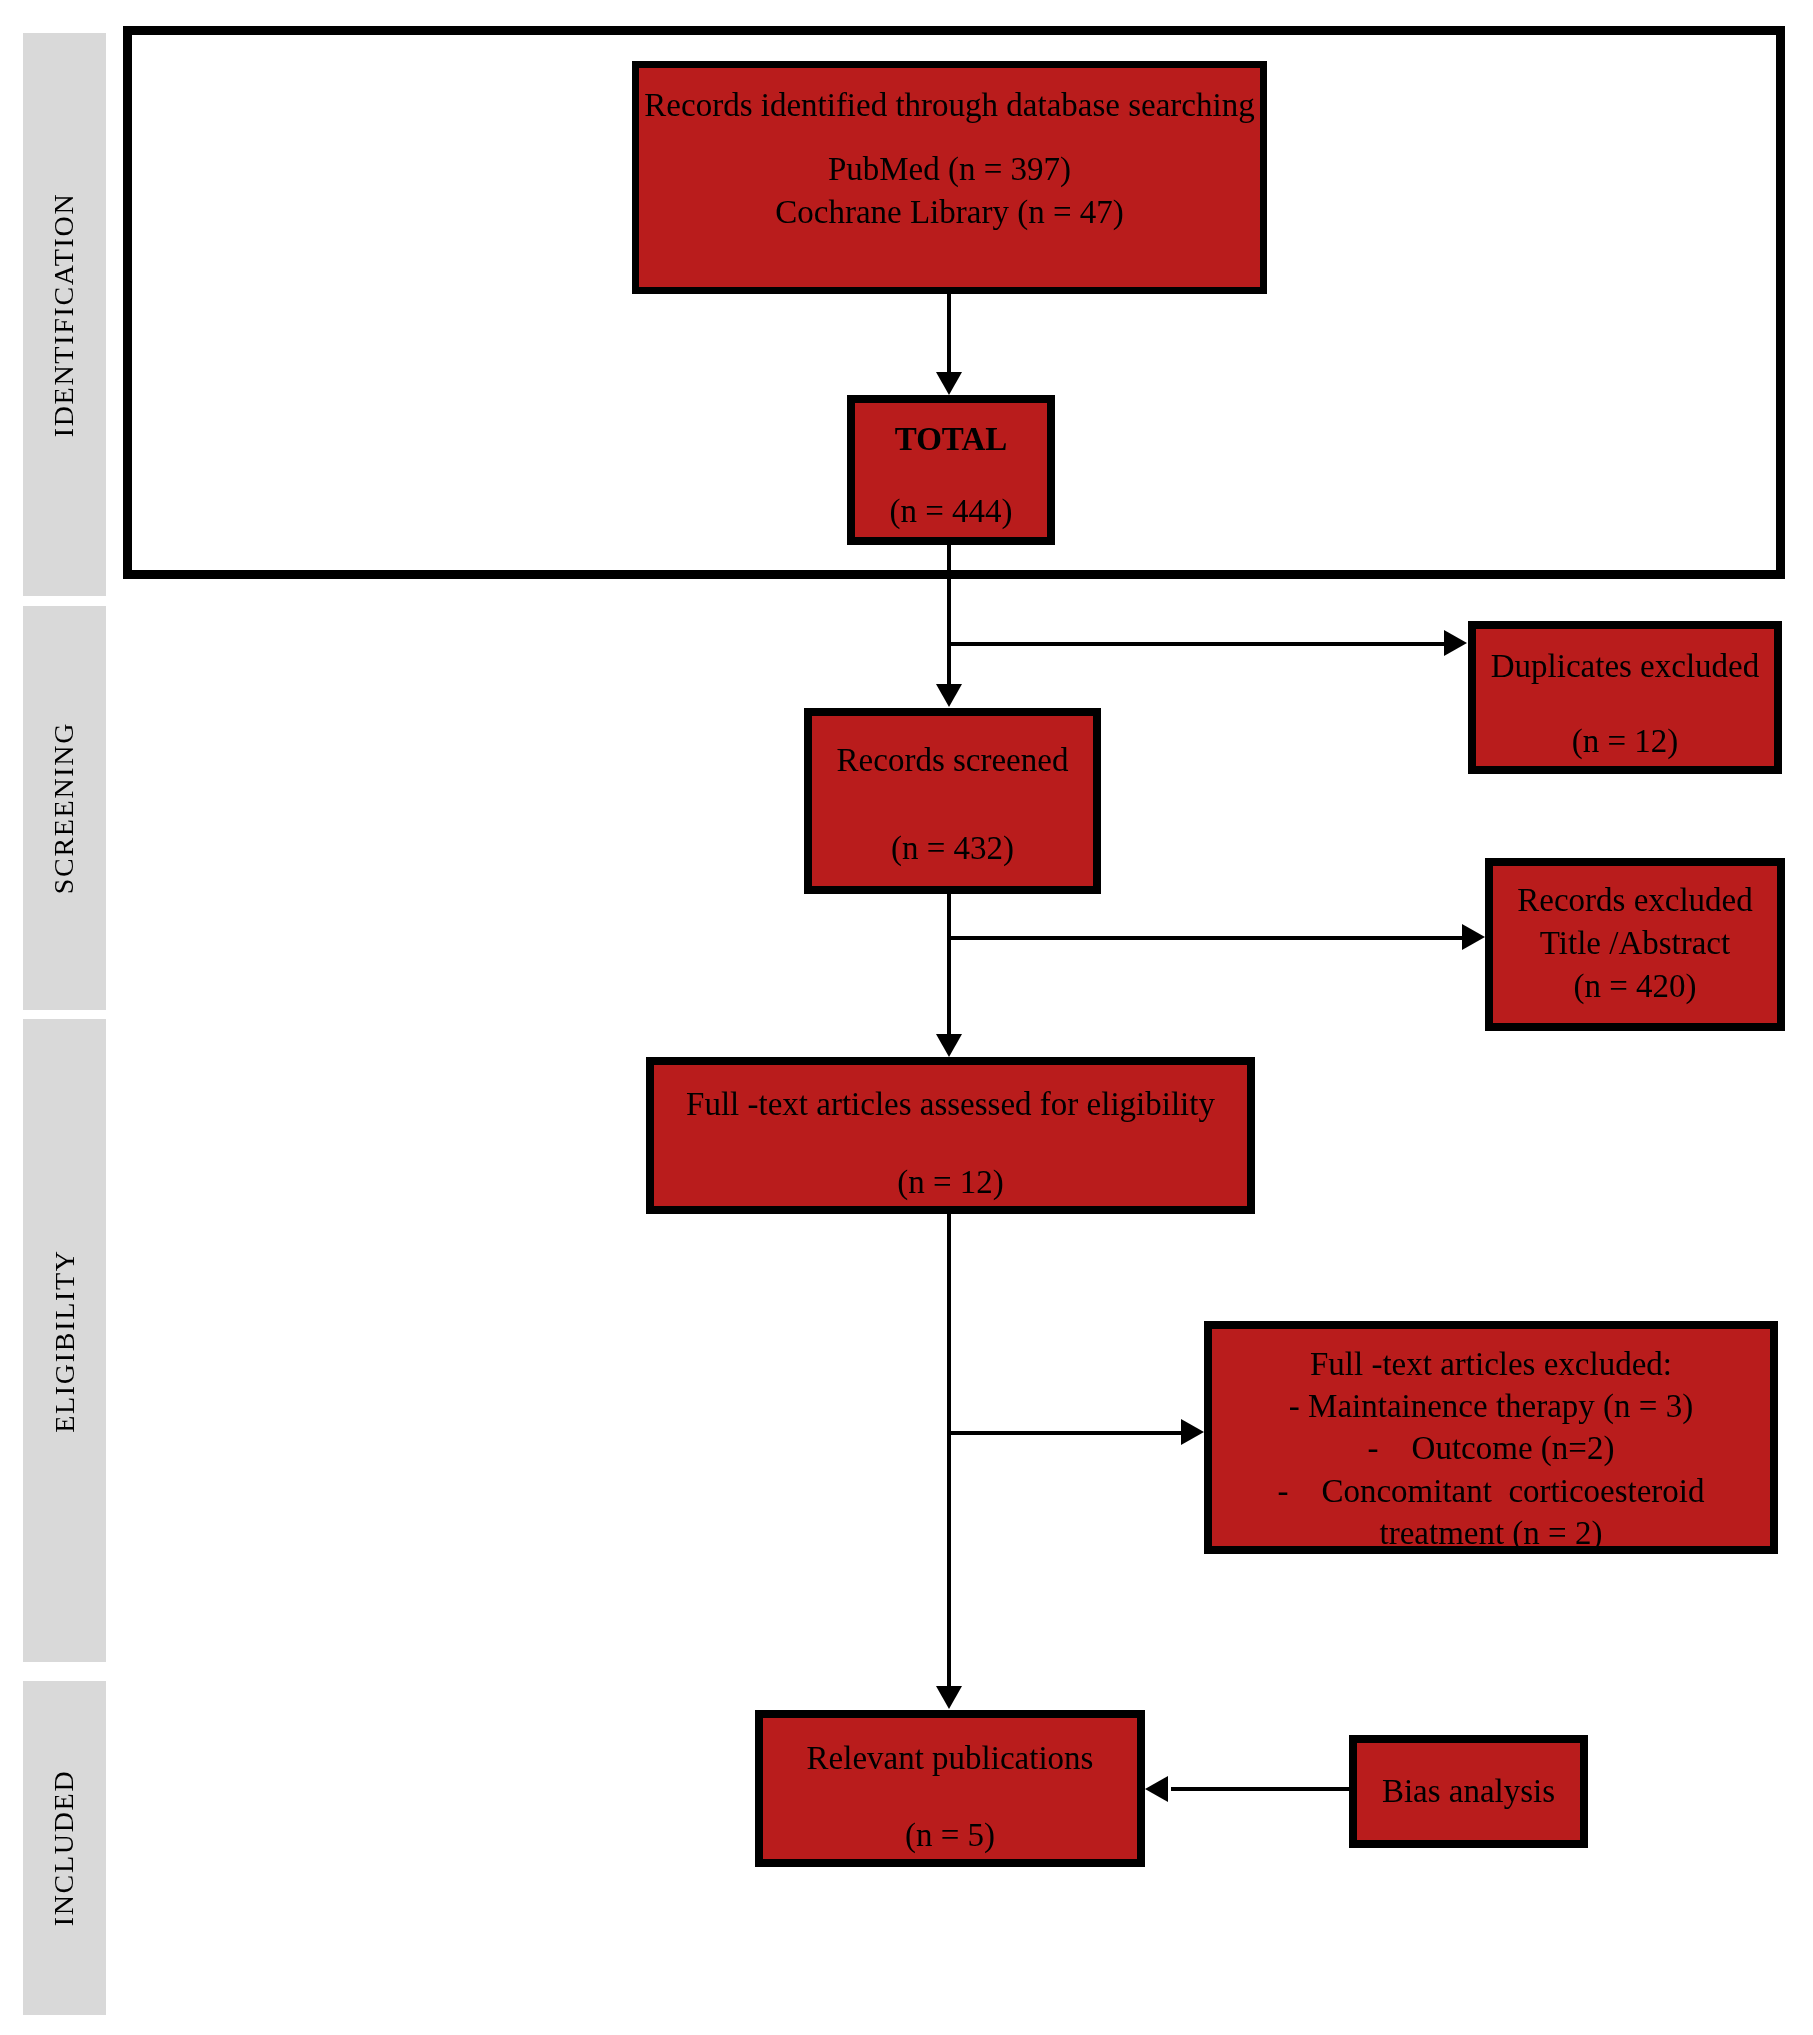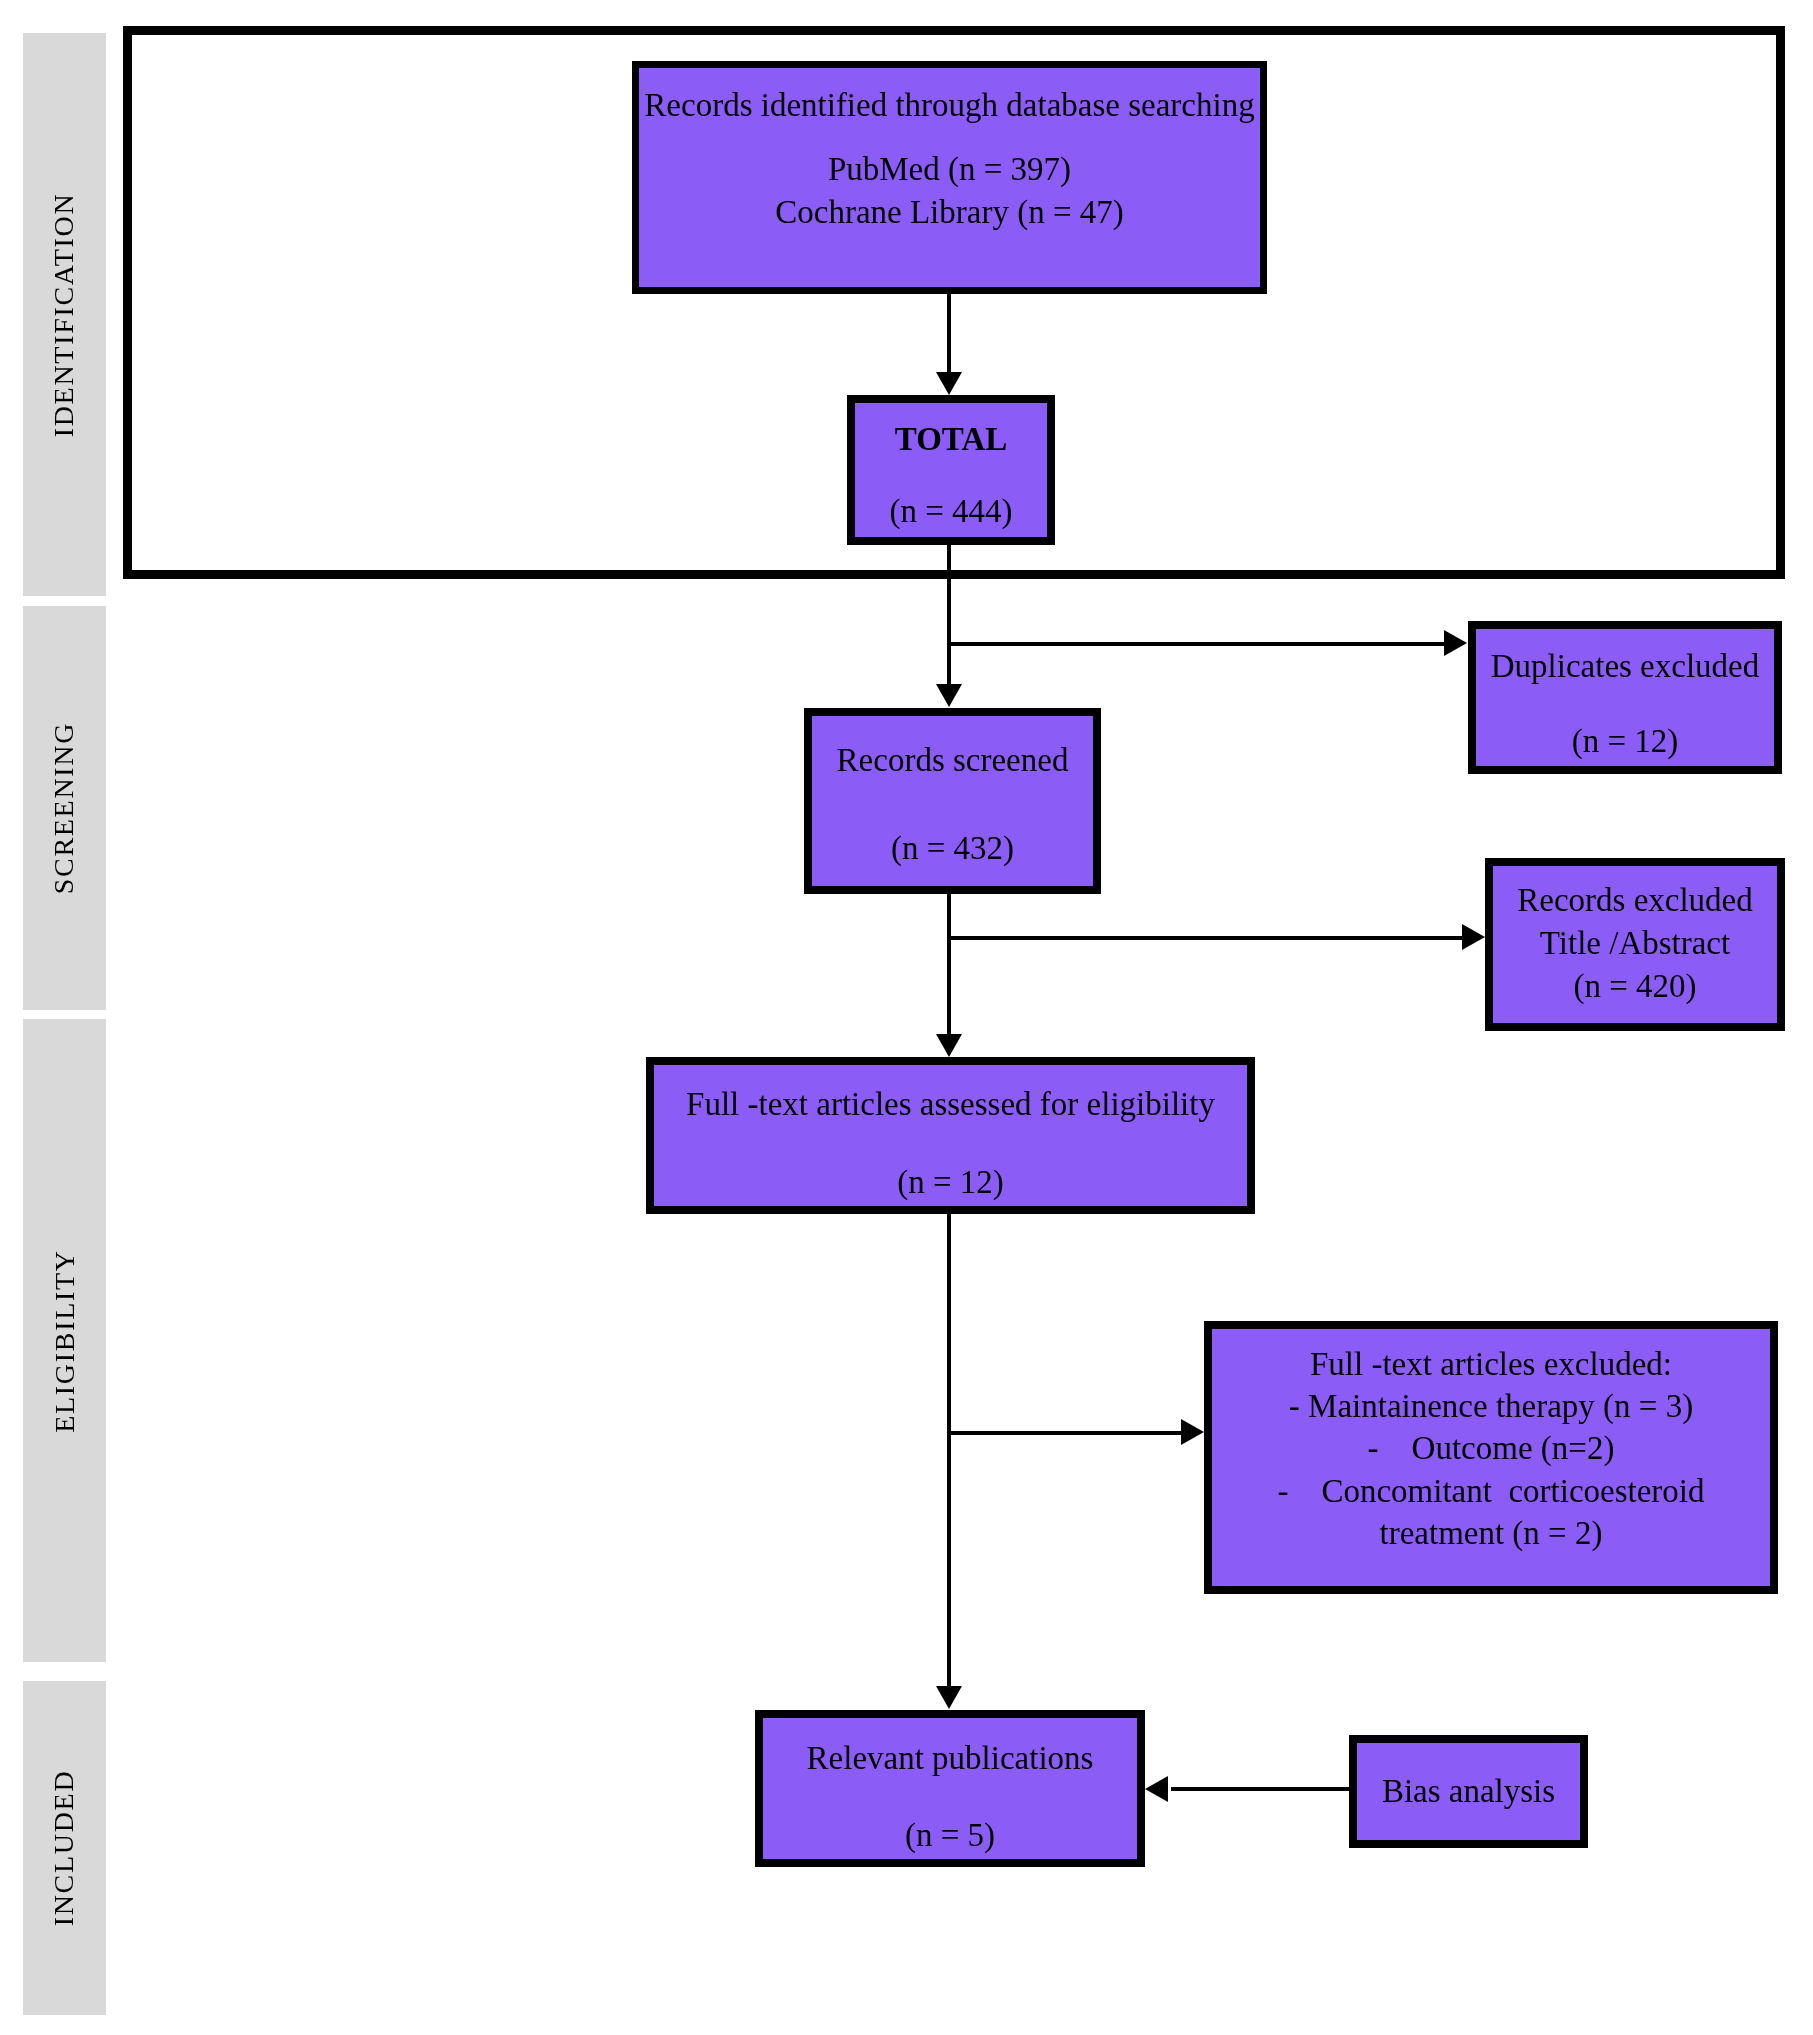--- a/index.html
+++ b/index.html
@@ -13,21 +13,21 @@
   #stage-identification{top:33px;height:563px;}
   #stage-screening{top:606px;height:404px;}
   #stage-eligibility{top:1019px;height:643px;}
   #stage-included{top:1681px;height:334px;}
 
   
   .outer-frame{position:absolute;left:123px;top:26px;width:1662px;height:553px;
                border:9.3px solid #000;box-sizing:border-box;background:transparent;}
 
   
-  .box{position:absolute;background:#8b5cf6;border:8.2px solid #000;box-sizing:border-box;
+  .box{position:absolute;background:#b91c1c;border:8.2px solid #000;box-sizing:border-box;
        text-align:center;font-size:33px;line-height:1.3;z-index:3;}
   .box .nowrap{white-space:nowrap;}
   .box .pre{white-space:pre-wrap;}
 
   #box-records-identified{left:632px;top:61px;width:635px;height:233px;border-width:7.6px;padding-top:16.3px;}
   #box-records-identified .sources{margin-top:21px;}
 
   #box-total{left:847px;top:395px;width:208px;height:150px;padding-top:15px;}
   #box-total .title{font-weight:bold;}
   #box-total .count{margin-top:29px;}
@@ -36,21 +36,21 @@
   #box-duplicates-excluded .count{margin-top:32px;}
 
   #box-records-screened{left:804px;top:708px;width:297px;height:186px;padding-top:23px;}
   #box-records-screened .count{margin-top:45px;}
 
   #box-records-excluded{left:1485px;top:858px;width:300px;height:173px;padding-top:13px;}
 
   #box-fulltext-assessed{left:646px;top:1057px;width:609px;height:157px;padding-top:17.5px;}
   #box-fulltext-assessed .count{margin-top:36px;}
 
-  #box-fulltext-excluded{left:1204px;top:1321px;width:574px;height:273px;padding-top:14px;line-height:1.28;}
+  #box-fulltext-excluded{left:1204px;top:1321px;width:574px;height:233px;padding-top:14px;line-height:1.28;}
 
   #box-relevant-publications{left:755px;top:1710px;width:390px;height:157px;padding-top:18.6px;}
   #box-relevant-publications .count{margin-top:35px;}
 
   #box-bias-analysis{left:1349px;top:1735px;width:239px;height:113px;display:flex;
                      align-items:center;justify-content:center;text-align:center;}
 
   
   .vline{position:absolute;width:3.5px;background:#000;z-index:2;}
   .hline{position:absolute;height:3.5px;background:#000;z-index:2;}

